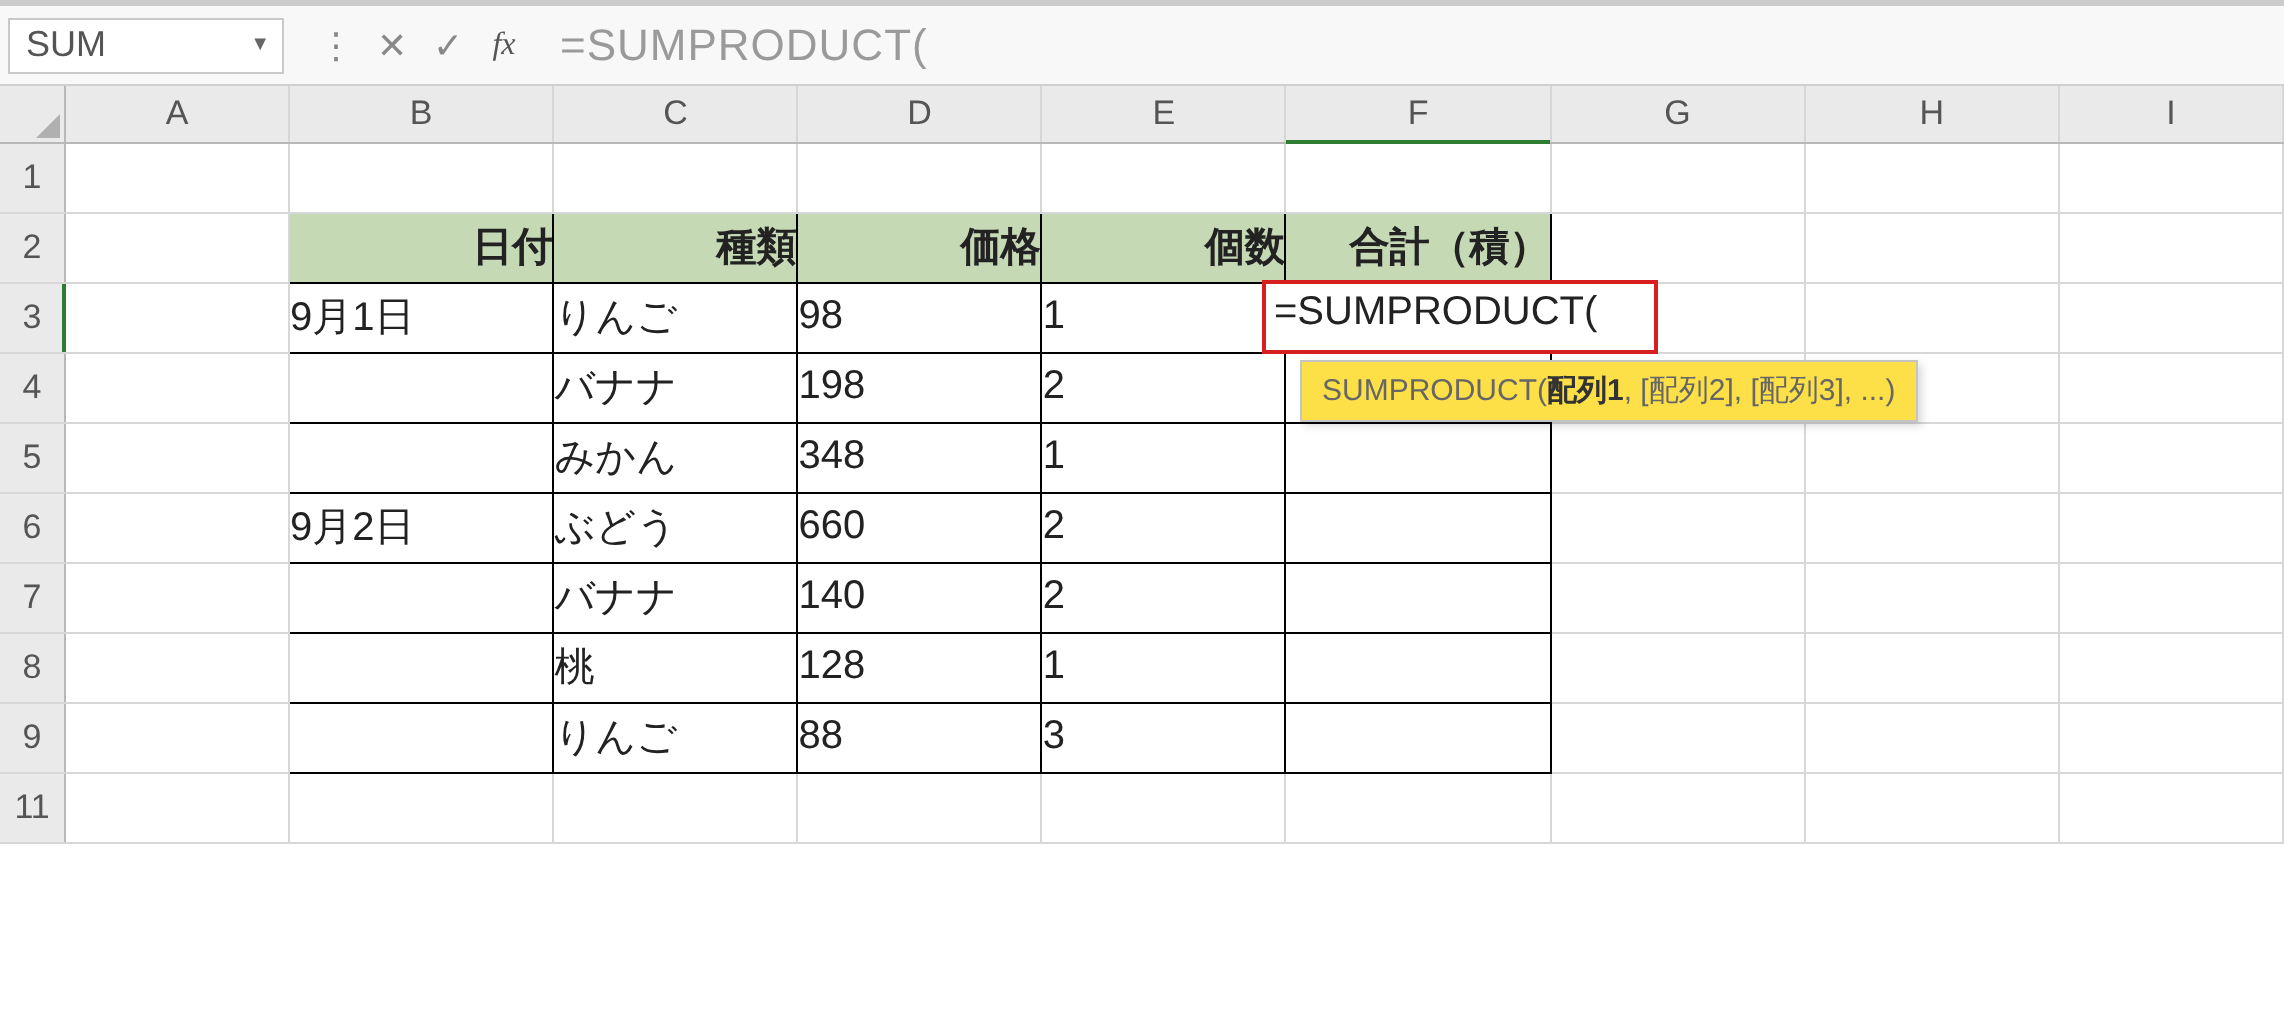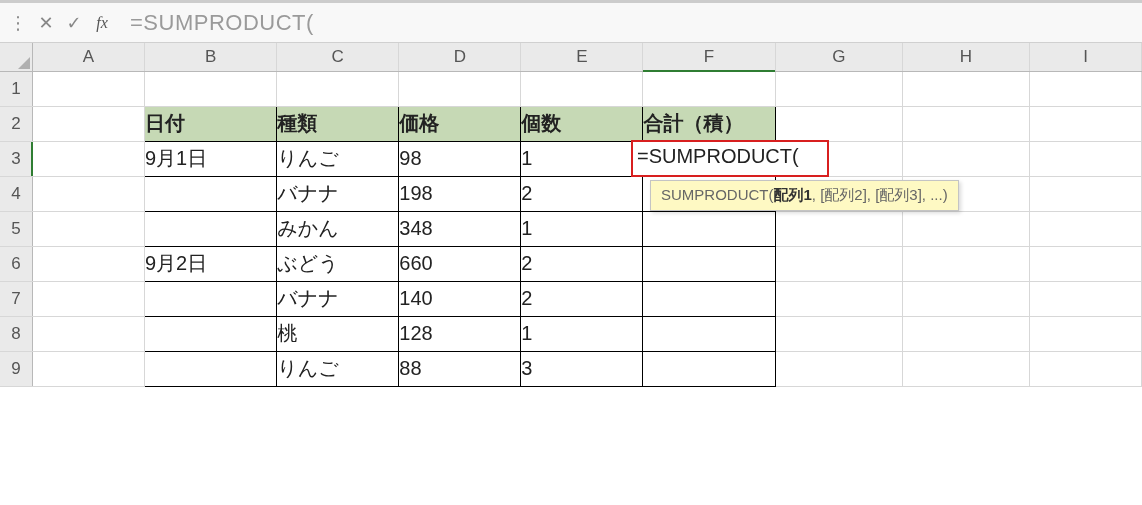--- a/index.html
+++ b/index.html
@@ -142,56 +142,60 @@
   
   .dcell {
     border: 1px solid #000 !important;
     padding: 4px 6px;
     font-size: 20px;
     color: #222;
     background: #fff;
   }
   .dhead {
     background: #c6d9b5 !important;
-    text-align: left;
+    text-align: right;
     font-weight: bold;
   }
   .al-r { text-align: left; }
 
   
   .editing-box {
     position: absolute;
     border: 2px solid #d81f1f;
     background: #fff;
     font-size: 20px;
     color: #222;
     padding: 3px 6px 3px 4px;
     pointer-events: none;
   }
 
   
   .func-tip {
     position: absolute;
-    background: #fef9c3;
+    background: #fde047;
     border: 1px solid #c4c4c4;
     box-shadow: 2px 2px 4px rgba(0,0,0,0.15);
     font-size: 15px;
     color: #666;
     padding: 5px 10px;
     white-space: nowrap;
   }
   .func-tip b { color: #333; font-weight: bold; }
 
 </style>
 </head>
 <body>
 
 <div class="app">
 
   <div class="formula-row">
+    <div class="namebox-wrap">
+      <span class="namebox-text">SUM</span>
+      <span class="namebox-caret">▼</span>
+    </div>
     <span class="fb-icon">⋮</span>
     <span class="fb-icon">✕</span>
     <span class="fb-icon">✓</span>
     <span class="fb-icon fx">fx</span>
     <div class="formula-input">=SUMPRODUCT(</div>
   </div>
 
   <div class="grid-wrap">
     <table class="grid" id="grid">
         <colgroup>
@@ -324,20 +328,32 @@
             <td></td>
             <td class="dcell al-r"></td>
             <td class="dcell al-r">りんご</td>
             <td class="dcell al-r">88</td>
             <td class="dcell al-r">3</td>
             <td class="dcell al-r"></td>
             <td></td>
             <td></td>
             <td></td>
           </tr>
+          <tr>
+            <th class="rowh">11</th>
+            <td></td>
+            <td></td>
+            <td></td>
+            <td></td>
+            <td></td>
+            <td></td>
+            <td></td>
+            <td></td>
+            <td></td>
+          </tr>
         </tbody>
       </table>
 
     <div class="editing-box" id="editing-box" style="left: 631px; top: 97px; width: 198px; height: 37px;">
       <span>=SUMPRODUCT(</span>
     </div>
 
     <div class="func-tip" id="func-tip" style="left: 650px; top: 137px;">
       <span>SUMPRODUCT</span>(<b>配列1</b><span>, [配列2], [配列3], ...)</span>
     </div>

